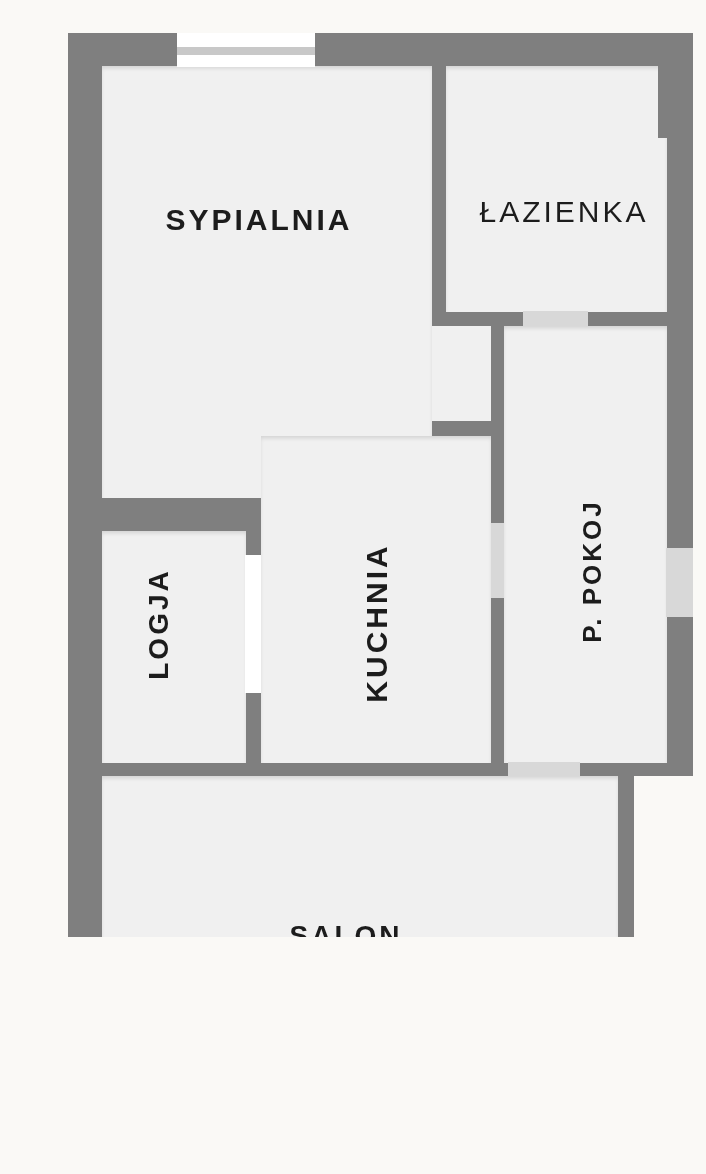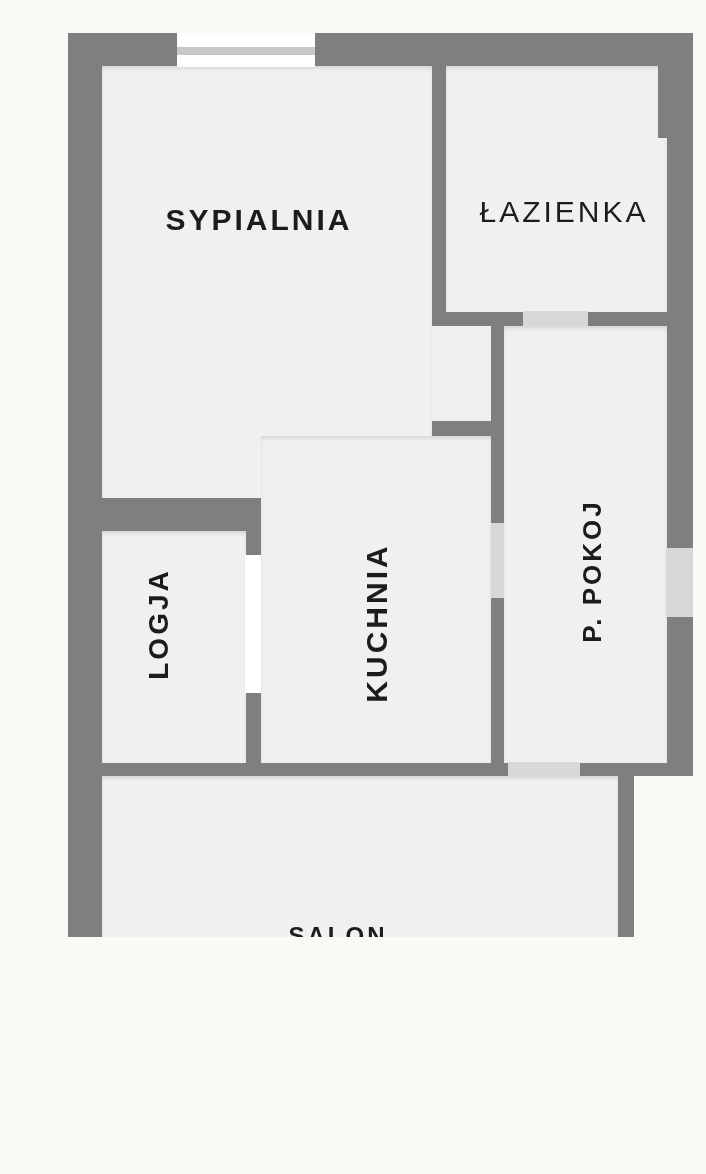--- a/index.html
+++ b/index.html
@@ -94,15 +94,15 @@
   <div class="opening" style="left:523px; top:311px; width:65px; height:15px;"></div>
   <div class="opening" style="left:491px; top:523px; width:13px; height:75px;"></div>
   <div class="opening" style="left:508px; top:762px; width:72px; height:14px;"></div>
   <div class="opening" style="left:666px; top:548px; width:27px; height:69px;"></div>
 
   <div class="room-label" style="left:259px; top:220px; font-size:30px;">SYPIALNIA</div>
   <div class="room-label light" style="left:564px; top:212px; font-size:30px;">ŁAZIENKA</div>
   <div class="room-label vertical" style="left:592px; top:571px; font-size:26px;">P. POKOJ</div>
   <div class="room-label vertical" style="left:377px; top:623px; font-size:30px;">KUCHNIA</div>
   <div class="room-label vertical" style="left:159px; top:624px; font-size:28px;">LOGJA</div>
-  <div class="room-label" style="left:338px; top:936px; font-size:24px;">SALON</div>
+  <div class="room-label" style="left:346px; top:936px; font-size:28px;">SALON</div>
 
 </div>
 
 </body></html>

